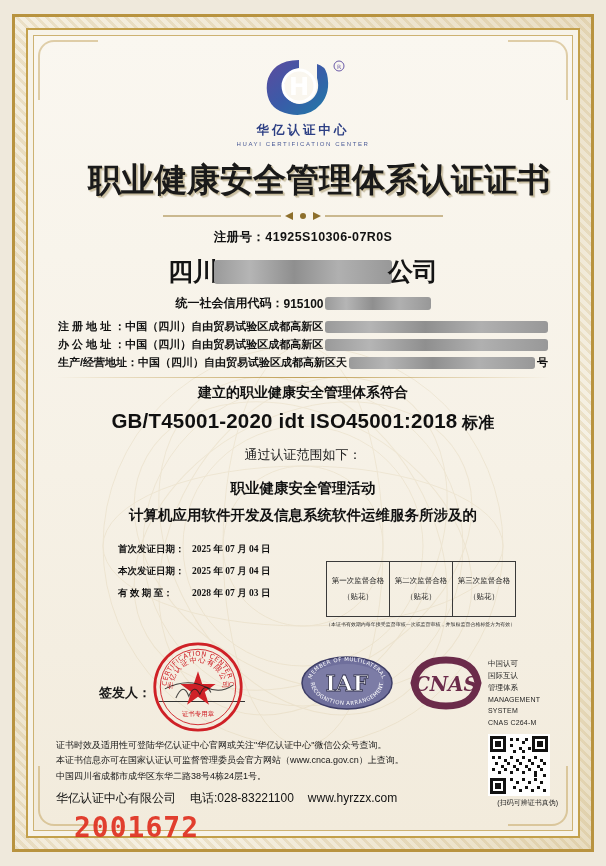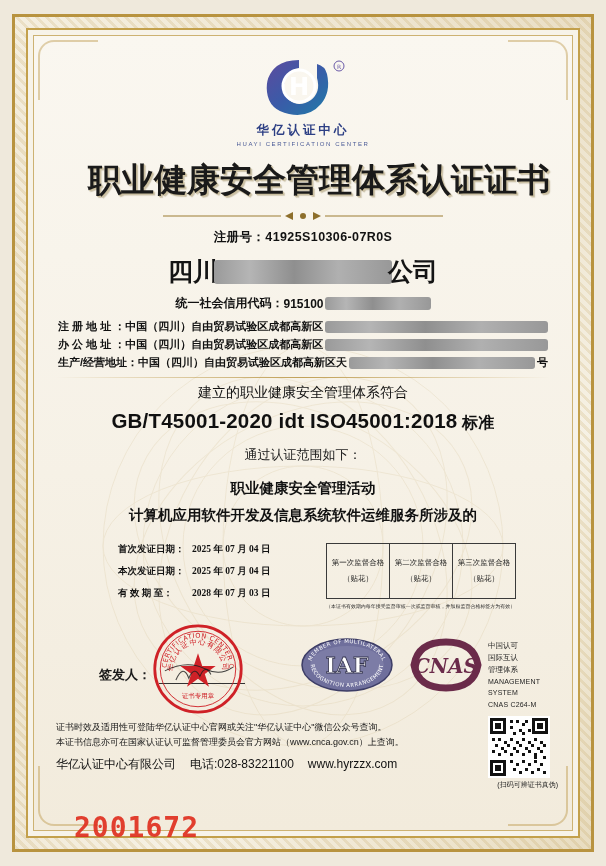--- a/index.html
+++ b/index.html
@@ -113,21 +113,21 @@
   }
   .addr-label { flex: none; }
   .addr-text { flex: none; }
 
   .sep-line {
     width: 100%; height: 1px; margin: 7px 0 6px;
     background: linear-gradient(90deg,rgba(184,147,63,0),rgba(184,147,63,.85),rgba(184,147,63,0));
   }
 
   .conform {
-    text-align: center; font-size: 14px; font-weight: normal; color: #111;
+    text-align: center; font-size: 14px; font-weight: bold; color: #111;
     margin-top: 2px;
   }
   .standard {
     text-align: center; margin-top: 7px;
     font-size: 20.5px; font-weight: bold; color: #101010; letter-spacing: .2px;
   }
   .standard .suffix { font-size: 16px; }
 
   .scope-head {
     text-align: center; margin-top: 12px;
@@ -144,21 +144,21 @@
     padding-left: 62px;
   }
   .dates { flex: none; width: 190px; font-family: Liberation Serif, serif; }
   .date-row {
     display: flex; font-size: 9.5px; font-weight: bold; color: #111;
     margin-bottom: 9px; white-space: nowrap;
   }
   .date-label { width: 74px; flex: none; display: inline-block; }
   .date-val { }
 
-  .surv-wrap { flex: none; margin-left: 18px; }
+  .surv-wrap { flex: none; margin-left: 18px; margin-top: 18px; }
   .surv-table { border-collapse: collapse; }
   .surv-table td {
     border: 1px solid #3a3a3a;
     width: 63px; height: 55px;
     text-align: center; vertical-align: middle;
     font-size: 7.5px; color: #1c1c1c; line-height: 2.1;
     padding: 2px;
   }
   .surv-note {
     font-size: 5.2px; color: #2a2a2a; margin-top: 4px;
@@ -410,20 +410,21 @@
           <div>国际互认</div>
           <div>管理体系</div>
           <div class="en">MANAGEMENT SYSTEM</div>
           <div class="en">CNAS C264-M</div>
         </div>
       </div>
 
       <div class="footer">
         <div class="foot-line">证书时效及适用性可登陆华亿认证中心官网或关注"华亿认证中心"微信公众号查询。</div>
         <div class="foot-line">本证书信息亦可在国家认证认可监督管理委员会官方网站（www.cnca.gov.cn）上查询。</div>
+        <div class="foot-line">中国四川省成都市成华区东华二路38号4栋24层1号。</div>
         <div class="foot-main">
           <span>华亿认证中心有限公司</span><span class="gap"></span><span>电话:028-83221100</span><span class="gap"></span><span>www.hyrzzx.com</span>
         </div>
 
         <svg class="qr-box" viewBox="0 0 62 62">
           <rect width="62" height="62" fill="#ffffff"></rect>
           <g fill="#111">
             <rect x="2" y="2" width="16" height="16"></rect>
               <rect x="5" y="5" width="10" height="10" fill="#fff"></rect>
               <rect x="7" y="7" width="6" height="6"></rect>

